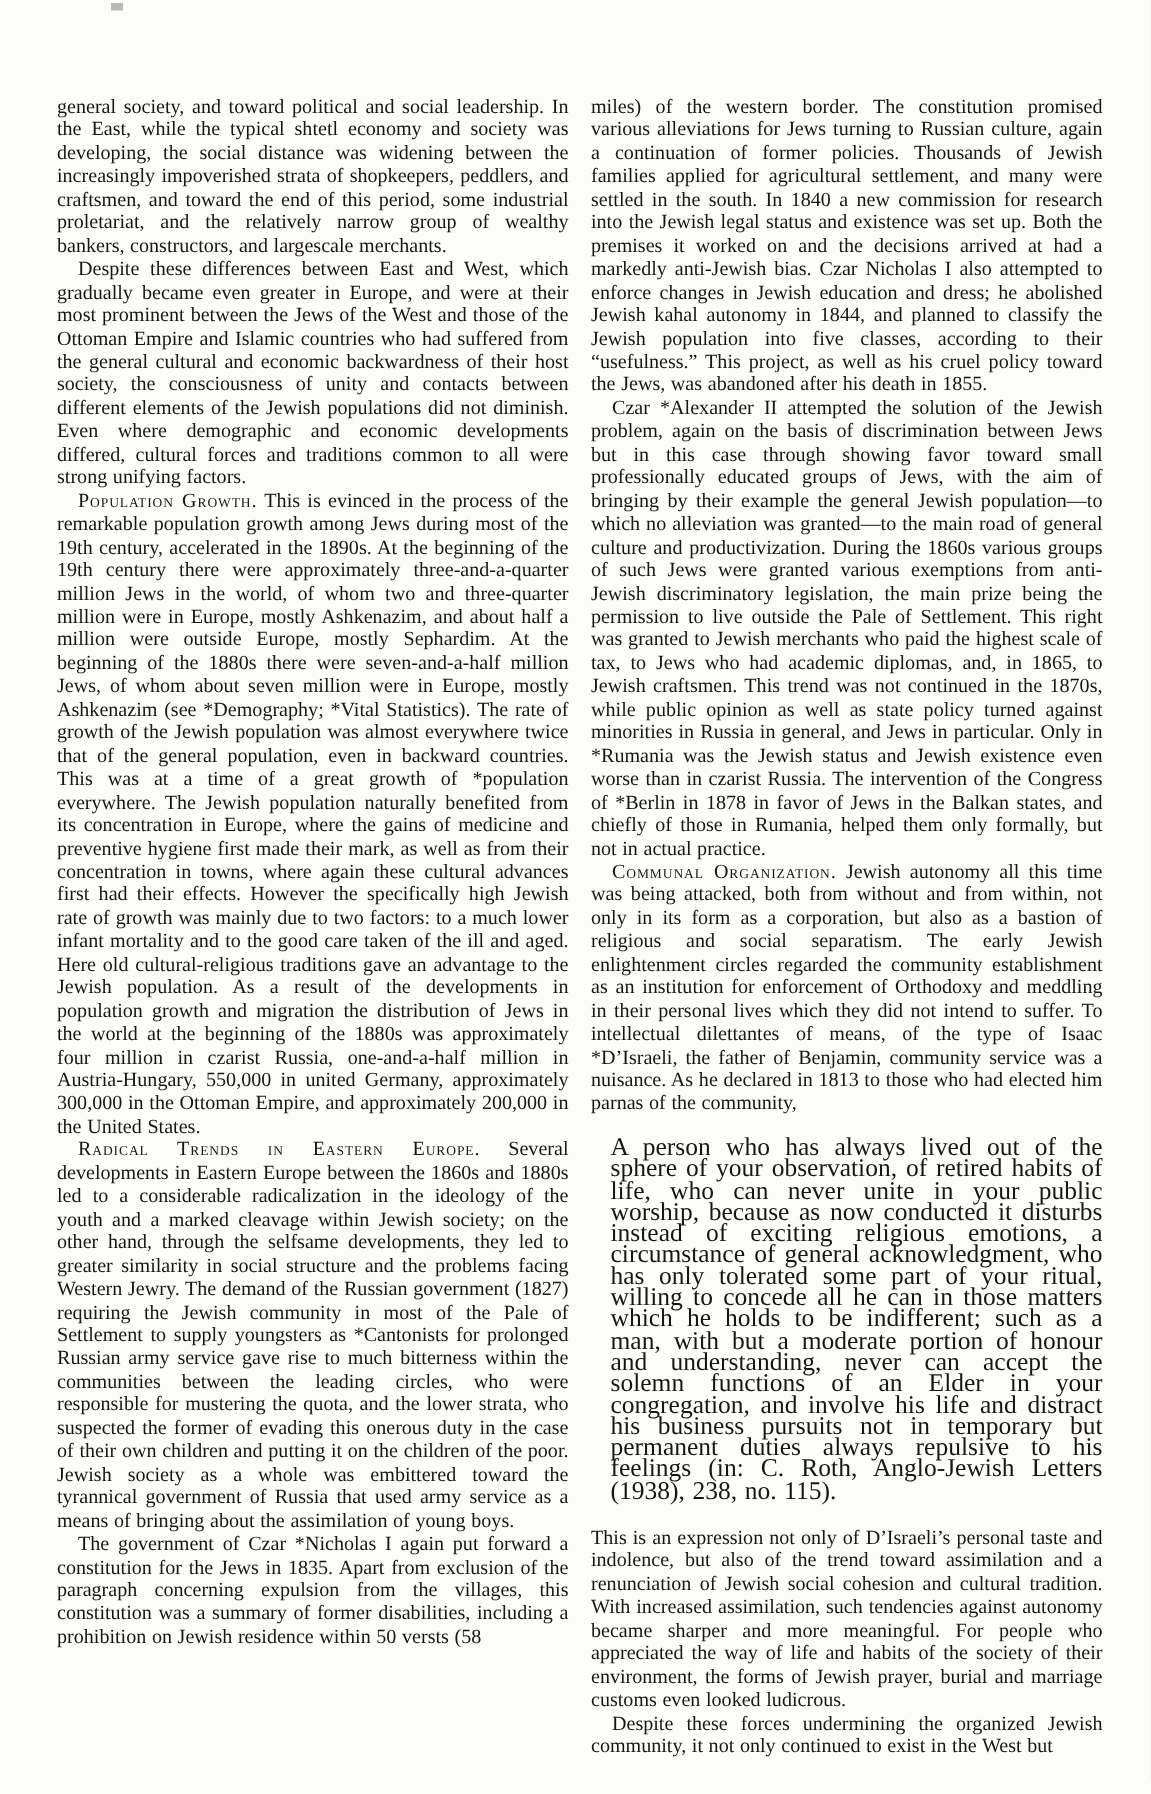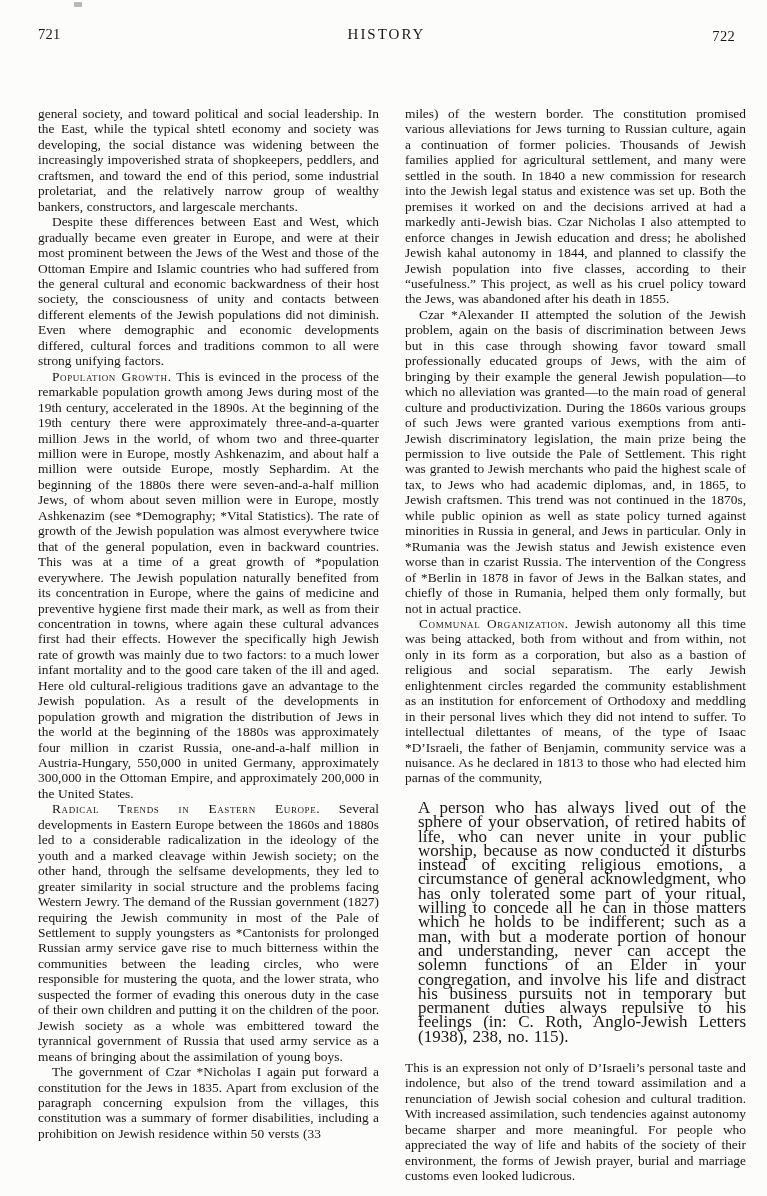--- a/index.html
+++ b/index.html
@@ -47,22 +47,21 @@
     transform: translateX(-50%);
     font-size: 15px;
     letter-spacing: 2px;
   }
 
   .columns {
     position: absolute;
     top: 63px;
     left: 38px;
     display: flex;
-    gap: 26px;
-    margin-top: 43px;
+    gap: 15px;
   }
   .col {
     width: 341px;
     text-align: justify;
     font-size: 13.4px;
     line-height: 15.45px;
     word-spacing: 0.4px;
   }
   .col p { margin: 0; text-indent: 14px; }
   .col p.noindent { text-indent: 0; }
@@ -81,35 +80,31 @@
     text-indent: 0;
     word-spacing: 0.8px;
   }
 </style>
 </head>
 <body>
 
 <div class="page" style="background: rgb(252, 252, 251); color: rgb(26, 21, 18);">
   <div class="artifact-top"></div>
 
-  <header class="header">
-    <span class="pagenum pagenum-left">721</span>
-    <span class="running-title">HISTORY</span>
-    <span class="pagenum pagenum-right">722</span>
-  </header>
 
   <main class="columns">
     <div class="col" id="left-col">
         <p class="noindent"><span>general society, and toward political and social leadership. In the East, while the typical shtetl economy and society was developing, the social distance was widening between the increasingly impoverished strata of shopkeepers, peddlers, and craftsmen, and toward the end of this period, some industrial proletariat, and the relatively narrow group of wealthy bankers, constructors, and largescale merchants.</span></p>
         <p><span>Despite these differences between East and West, which gradually became even greater in Europe, and were at their most prominent between the Jews of the West and those of the Ottoman Empire and Islamic countries who had suffered from the general cultural and economic backwardness of their host society, the consciousness of unity and contacts between different elements of the Jewish populations did not diminish. Even where demographic and economic developments differed, cultural forces and traditions common to all were strong unifying factors.</span></p>
         <p><span class="smallcaps">Population Growth.</span><span> This is evinced in the process of the remarkable population growth among Jews during most of the 19th century, accelerated in the 1890s. At the beginning of the 19th century there were approximately three-and-a-quarter million Jews in the world, of whom two and three-quarter million were in Europe, mostly Ashkenazim, and about half a million were outside Europe, mostly Sephardim. At the beginning of the 1880s there were seven-and-a-half million Jews, of whom about seven million were in Europe, mostly Ashkenazim (see *Demography; *Vital Statistics). The rate of growth of the Jewish population was almost everywhere twice that of the general population, even in backward countries. This was at a time of a great growth of *population everywhere. The Jewish population naturally benefited from its concentration in Europe, where the gains of medicine and preventive hygiene first made their mark, as well as from their concentration in towns, where again these cultural advances first had their effects. However the specifically high Jewish rate of growth was mainly due to two factors: to a much lower infant mortality and to the good care taken of the ill and aged. Here old cultural-religious traditions gave an advantage to the Jewish population. As a result of the developments in population growth and migration the distribution of Jews in the world at the beginning of the 1880s was approximately four million in czarist Russia, one-and-a-half million in Austria-Hungary, 550,000 in united Germany, approximately 300,000 in the Ottoman Empire, and approximately 200,000 in the United States.</span></p>
         <p><span class="smallcaps">Radical Trends in Eastern Europe.</span><span> Several developments in Eastern Europe between the 1860s and 1880s led to a considerable radicalization in the ideology of the youth and a marked cleavage within Jewish society; on the other hand, through the selfsame developments, they led to greater similarity in social structure and the problems facing Western Jewry. The demand of the Russian government (1827) requiring the Jewish community in most of the Pale of Settlement to supply youngsters as *Cantonists for prolonged Russian army service gave rise to much bitterness within the communities between the leading circles, who were responsible for mustering the quota, and the lower strata, who suspected the former of evading this onerous duty in the case of their own children and putting it on the children of the poor. Jewish society as a whole was embittered toward the tyrannical government of Russia that used army service as a means of bringing about the assimilation of young boys.</span></p>
-        <p><span>The government of Czar *Nicholas I again put forward a constitution for the Jews in 1835. Apart from exclusion of the paragraph concerning expulsion from the villages, this constitution was a summary of former disabilities, including a prohibition on Jewish residence within 50 versts (33</span></p>
+        <p><span>The government of Czar *Nicholas I again put forward a constitution for the Jews in 1835. Apart from exclusion of the paragraph concerning expulsion from the villages, this constitution was a summary of former disabilities, including a prohibition on Jewish residence within 50 versts (58</span></p>
       </div>
     <div class="col" id="right-col">
         <p class="noindent"><span>miles) of the western border. The constitution promised various alleviations for Jews turning to Russian culture, again a continuation of former policies. Thousands of Jewish families applied for agricultural settlement, and many were settled in the south. In 1840 a new commission for research into the Jewish legal status and existence was set up. Both the premises it worked on and the decisions arrived at had a markedly anti-Jewish bias. Czar Nicholas I also attempted to enforce changes in Jewish education and dress; he abolished Jewish </span><span class="italic">kahal</span><span> autonomy in 1844, and planned to classify the Jewish population into five classes, according to their “usefulness.” This project, as well as his cruel policy toward the Jews, was abandoned after his death in 1855.</span></p>
         <p><span>Czar *Alexander II attempted the solution of the Jewish problem, again on the basis of discrimination between Jews but in this case through showing favor toward small professionally educated groups of Jews, with the aim of bringing by their example the general Jewish population—to which no alleviation was granted—to the main road of general culture and productivization. During the 1860s various groups of such Jews were granted various exemptions from anti-Jewish discriminatory legislation, the main prize being the permission to live outside the Pale of Settlement. This right was granted to Jewish merchants who paid the highest scale of tax, to Jews who had academic diplomas, and, in 1865, to Jewish craftsmen. This trend was not continued in the 1870s, while public opinion as well as state policy turned against minorities in Russia in general, and Jews in particular. Only in *Rumania was the Jewish status and Jewish existence even worse than in czarist Russia. The intervention of the Congress of *Berlin in 1878 in favor of Jews in the Balkan states, and chiefly of those in Rumania, helped them only formally, but not in actual practice.</span></p>
         <p><span class="smallcaps">Communal Organization.</span><span> Jewish autonomy all this time was being attacked, both from without and from within, not only in its form as a corporation, but also as a bastion of religious and social separatism. The early Jewish enlightenment circles regarded the community establishment as an institution for enforcement of Orthodoxy and meddling in their personal lives which they did not intend to suffer. To intellectual dilettantes of means, of the type of Isaac *D’Israeli, the father of Benjamin, community service was a nuisance. As he declared in 1813 to those who had elected him </span><span class="italic">parnas</span><span> of the community,</span></p>
         <p class="quote noindent"><span>A person who has always lived out of the sphere of your observation, of retired habits of life, who can never unite in your public worship, because as now conducted it disturbs instead of exciting religious emotions, a circumstance of general acknowledgment, who has only tolerated some part of your ritual, willing to concede all he can in those matters which he holds to be indifferent; such as a man, with but a moderate portion of honour and understanding, never can accept the solemn functions of an Elder in your congregation, and involve his life and distract his business pursuits not in temporary but permanent duties always repulsive to his feelings (in: C. Roth, </span><span class="italic">Anglo-Jewish Letters</span><span> (1938), 238, no. 115).</span></p>
         <p class="noindent"><span>This is an expression not only of D’Israeli’s personal taste and indolence, but also of the trend toward assimilation and a renunciation of Jewish social cohesion and cultural tradition. With increased assimilation, such tendencies against autonomy became sharper and more meaningful. For people who appreciated the way of life and habits of the society of their environment, the forms of Jewish prayer, burial and marriage customs even looked ludicrous.</span></p>
+        <p><span>Despite these forces undermining the organized Jewish community, it not only continued to exist in the West but</span></p>
       </div>
   </main>
 </div>
 
 </body></html>

